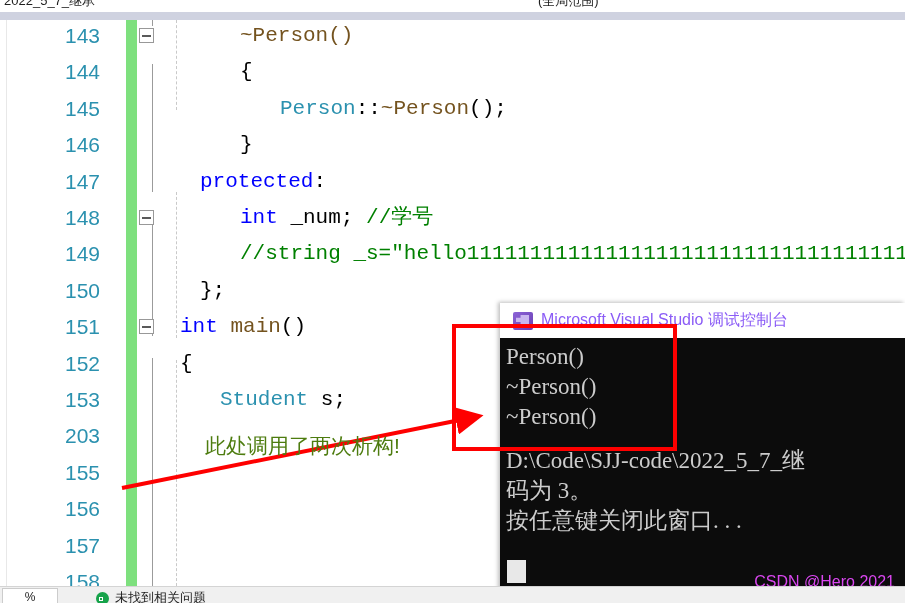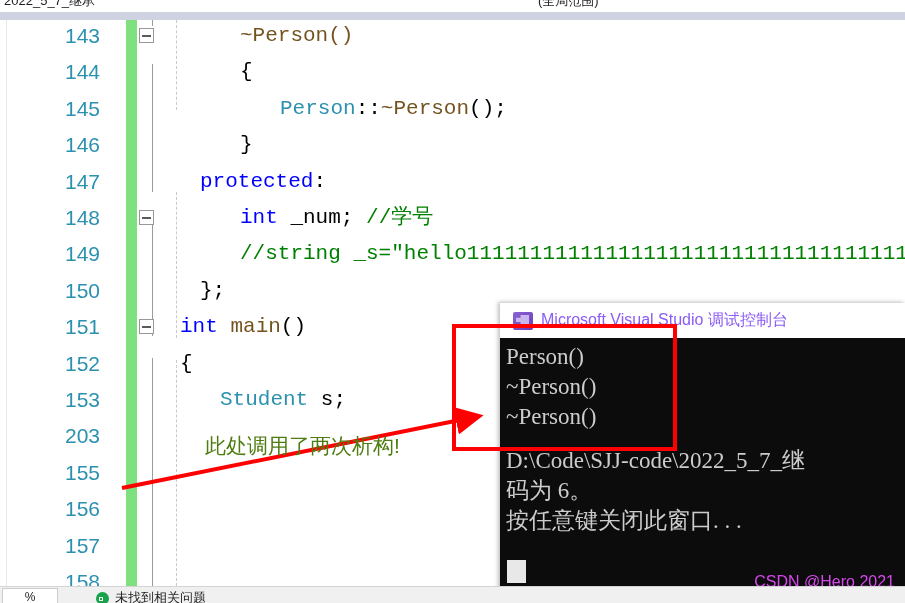--- a/index.html
+++ b/index.html
@@ -399,21 +399,21 @@
     </div>
     <div class="console-body">
       <div id="console-out">
           <div class="console-line">Person()</div>
           <div class="console-line">~Person()</div>
           <div class="console-line">~Person()</div>
         </div>
       <div class="console-gap"></div>
       <div id="console-exit">
           <div class="console-line">D:\Code\SJJ-code\2022_5_7_继</div>
-          <div class="console-line">码为 6。</div>
+          <div class="console-line">码为 3。</div>
           <div class="console-line">按任意键关闭此窗口. . .</div>
         </div>
       <div class="console-cursor"></div>
       <div class="watermark">CSDN @Hero 2021</div>
     </div>
   </div>
 
   <div class="anno-rect"></div>
   <svg class="anno-svg" viewBox="0 0 905 603">
     <defs>

